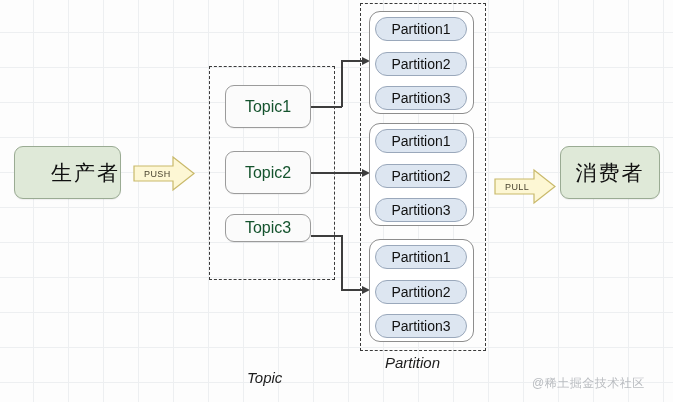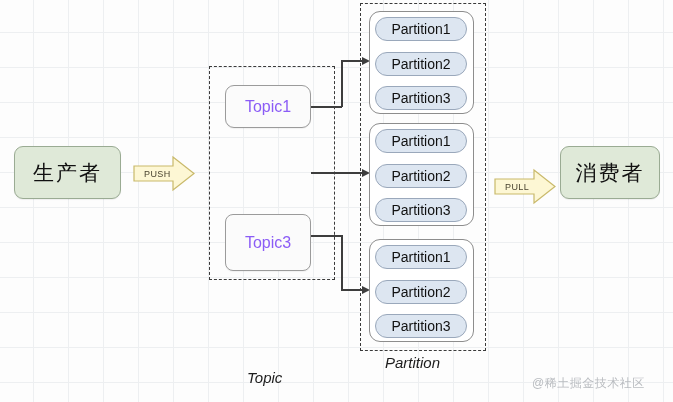--- a/index.html
+++ b/index.html
@@ -32,21 +32,21 @@
     font-size:21px;
     letter-spacing:2px;
     box-shadow:0 1px 1px rgba(0,0,0,.06);
   }
 
   .topic-box{
     background:#fbfbfb;
     border:1px solid #9b9b9b;
     border-radius:9px;
     font-size:16px;
-    color:#8b5cf6;
+    color:#14532d;
     box-shadow:0 1px 1px rgba(0,0,0,.05);
   }
 
   .group-box{
     position:absolute;
     box-sizing:border-box;
     background:#ffffff;
     border:1px solid #8d8d8d;
     border-radius:11px;
   }
@@ -108,37 +108,40 @@
     color:#b9bcc0;
     white-space:nowrap;
     letter-spacing:.5px;
   }
 </style>
 </head>
 <body>
 
 <div id="canvas">
 
-  <div class="node endpoint" style="left:14px;top:146px;width:107px;height:53px;">
+  <div class="node endpoint" style="left:14px;top:146px;width:107px;height:53px;justify-content:flex-end;">
     <span>生产者</span>
   </div>
 
   <div class="block-arrow" style="left:133px;top:155px;width:62px;height:37px;">
     <svg width="62" height="37" viewBox="0 0 62 37">
       <polygon points="1,11 40,11 40,2 61,18.5 40,35 40,26 1,26" fill="#fdf7d4" stroke="#c9b96a" stroke-width="1.2"></polygon>
     </svg>
     <span class="lbl">PUSH</span>
   </div>
 
   <div class="dashed" style="left:209px;top:66px;width:126px;height:214px;"></div>
 
   <div class="node topic-box" style="left:225px;top:85px;width:86px;height:43px;">
     <span>Topic1</span>
   </div>
-  <div class="node topic-box" style="left:225px;top:214px;width:86px;height:57px;border-radius:8px;">
+  <div class="node topic-box" style="left:225px;top:151px;width:86px;height:43px;">
+    <span>Topic2</span>
+  </div>
+  <div class="node topic-box" style="left:225px;top:214px;width:86px;height:28px;">
     <span>Topic3</span>
   </div>
 
   <div class="line h" style="left:311px;top:106px;width:31px;"></div>
   <div class="line v" style="left:341px;top:60px;height:47px;"></div>
   <div class="line h" style="left:341px;top:60px;width:25px;"></div>
   <div class="arrowhead" style="left:362px;top:56.5px;"></div>
 
   <div class="line h" style="left:311px;top:172px;width:55px;"></div>
   <div class="arrowhead" style="left:362px;top:168.5px;"></div>

